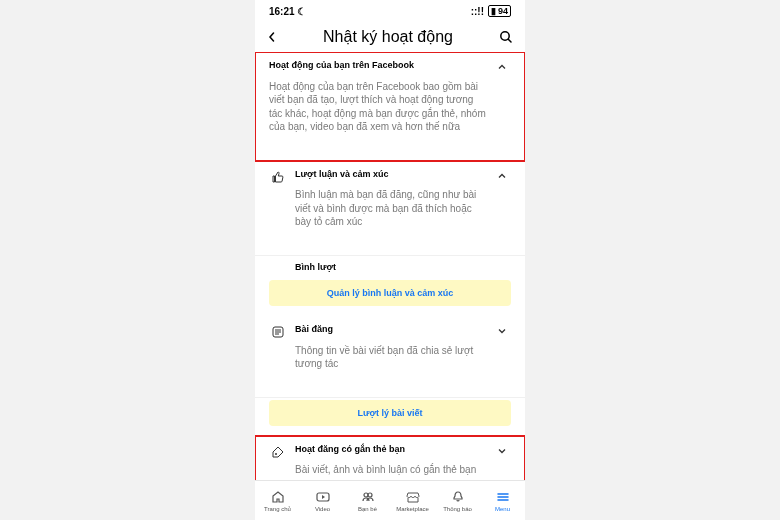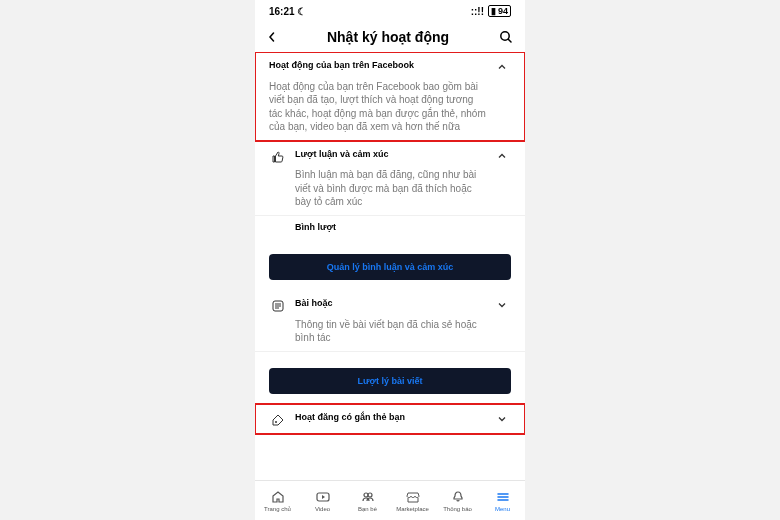--- a/index.html
+++ b/index.html
@@ -2,31 +2,31 @@
 <html><head>
 <meta charset="utf-8">
 <style>
   *{box-sizing:border-box;margin:0;padding:0;font-family:-apple-system,Helvetica,Arial,sans-serif}
   body{width:780px;height:520px;background:#f2f2f2;overflow:hidden}
   .frame{position:absolute;left:255px;top:0;width:270px;height:520px;background:#fff}
   .status{height:22px;display:flex;align-items:center;justify-content:space-between;padding:0 14px;font-size:10px;font-weight:600}
   .status .right{display:flex;gap:4px;align-items:center}
   .bat{display:inline-flex;align-items:center;gap:2px;font-size:9px;border:1px solid #000;border-radius:2px;padding:0 2px}
   .hdr{height:30px;display:flex;align-items:center;justify-content:space-between;padding:0 12px}
-  .ttl{font-size:14px;font-weight:700}
+  .ttl{font-size:16px;font-weight:400}
   .scroll{height:440px;overflow:hidden;padding:0 0 0 0}
-  .card{padding:8px 14px 6px;border-bottom:1px solid #f0f0f0}
+  .card{padding:8px 14px 26px;border-bottom:1px solid #f0f0f0}
   .row{display:flex;align-items:flex-start;gap:8px}
   .icn{width:18px;flex:0 0 18px;display:flex;justify-content:center;padding-top:1px}
   .grow{flex:1;min-width:0}
   .t1{font-size:9px;font-weight:700;line-height:1.3}
   .t2{font-size:10px;color:#7a7a7a;line-height:1.35;margin-top:8px}
   .chv{width:14px;flex:0 0 14px;padding-top:2px}
   .sub{padding:6px 14px 6px 40px;font-size:9px;font-weight:600}
-  .mng{margin:16px 14px 10px;height:26px;background:#0f172a;color:#1877f2;font-size:9px;font-weight:600;display:flex;align-items:center;justify-content:center;border-radius:4px}
+  .mng{margin:2px 14px 10px;height:26px;background:#fef9c3;color:#1877f2;font-size:9px;font-weight:600;display:flex;align-items:center;justify-content:center;border-radius:4px}
   .redbox{outline:2px solid #e21b1b;outline-offset:-1px}
   .tabbar{position:absolute;bottom:0;left:0;right:0;height:40px;border-top:1px solid #e5e5e5;display:flex;background:#fff}
   .tab{flex:1;display:flex;flex-direction:column;align-items:center;justify-content:center;gap:1px;font-size:6px;color:#555}
   .tab.active{color:#1877f2}
   svg{display:block}
 </style>
 </head>
 <body>
 
 <div class="frame">
@@ -95,42 +95,43 @@
 
     <div class="card">
       <div class="row">
         <div class="icn">
           <svg width="14" height="14" viewBox="0 0 14 14">
               <rect x="2" y="2" width="10" height="10" rx="2" fill="none" stroke="#333" stroke-width="1"></rect>
               <path d="M4 5h6M4 7h6M4 9h4" stroke="#333" stroke-width="1"></path>
             </svg>
         </div>
         <div class="grow">
-          <div class="t1">Bài hoặc</div>
-          <div class="t2">Thông tin về bài viết bạn đã chia sẻ hoặc bình tác</div>
+          <div class="t1">Bài đăng</div>
+          <div class="t2">Thông tin về bài viết bạn đã chia sẻ lượt tương tác</div>
         </div>
         <div class="chv">
           <svg width="10" height="10" viewBox="0 0 10 10">
               <path d="M2 3.5L5 6.5l3-3" fill="none" stroke="#333" stroke-width="1.3"></path>
             </svg>
         </div>
       </div>
     </div>
     <div class="mng">Lượt lý bài viết</div>
 
     <div class="card redbox">
       <div class="row">
         <div class="icn">
           <svg width="14" height="14" viewBox="0 0 14 14">
               <path d="M7 2L2 7v5h5l5-5-5-5z" fill="none" stroke="#333" stroke-width="1"></path>
               <circle cx="5" cy="9" r="1" fill="#333"></circle>
             </svg>
         </div>
         <div class="grow">
           <div class="t1">Hoạt đăng có gắn thẻ bạn</div>
+          <div class="t2">Bài viết, ảnh và bình luận có gắn thẻ bạn</div>
         </div>
         <div class="chv">
           <svg width="10" height="10" viewBox="0 0 10 10">
               <path d="M2 3.5L5 6.5l3-3" fill="none" stroke="#333" stroke-width="1.3"></path>
             </svg>
         </div>
       </div>
     </div>
 
   </div>

